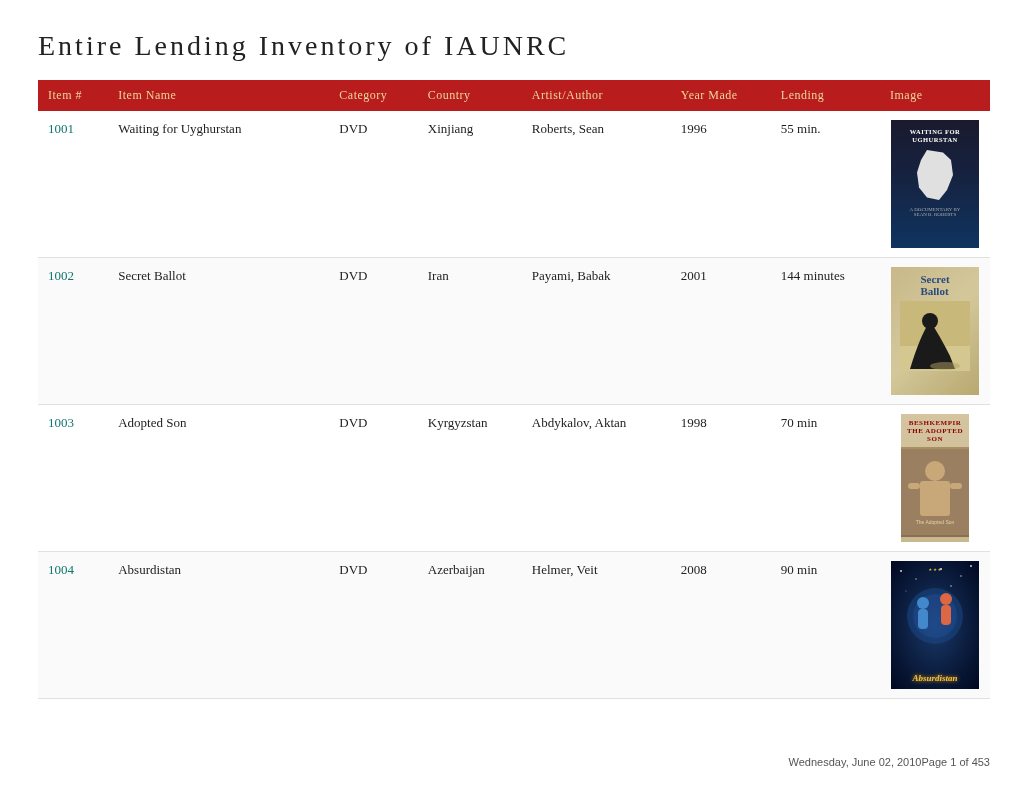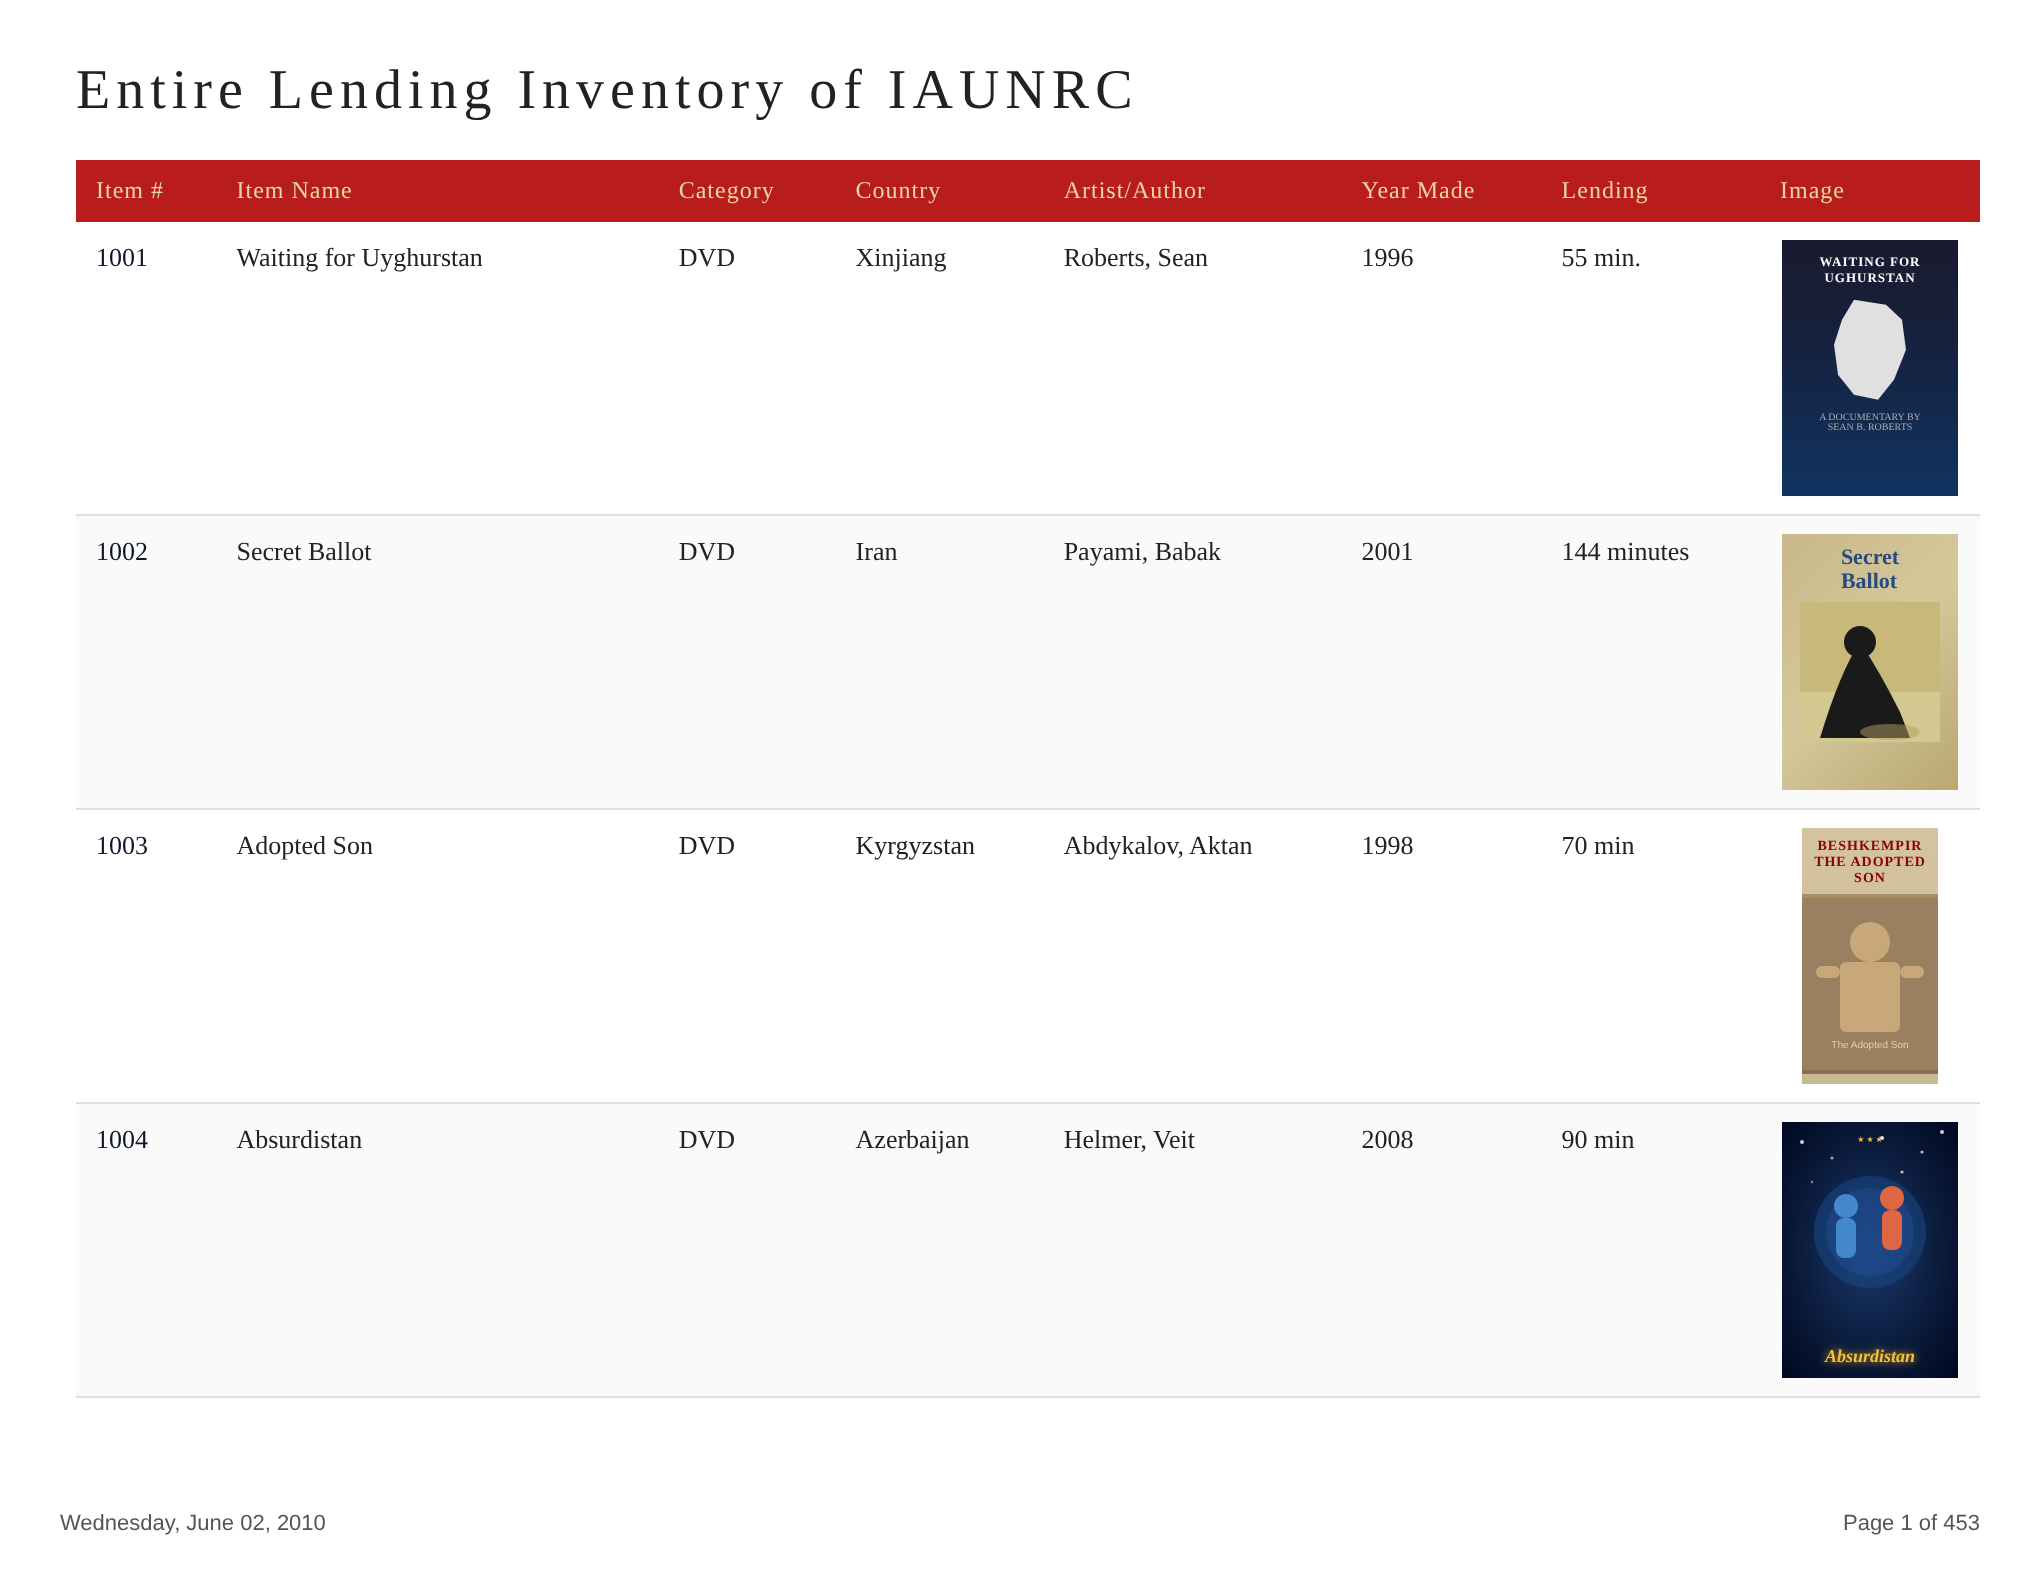--- a/index.html
+++ b/index.html
@@ -49,21 +49,21 @@
       vertical-align: top;
     }
 
     tbody td {
       padding: 10px 10px;
       font-size: 13px;
       color: #222;
     }
 
     .item-number {
-      color: #0f172a;
+      color: #0f766e;
       min-width: 50px;
     }
 
     .item-name {
       min-width: 170px;
     }
 
     .category {
       min-width: 60px;
     }
@@ -226,21 +226,21 @@
       z-index: 2;
       text-shadow: 0 0 4px #f0a000;
     }
 
     .footer {
       position: absolute;
       bottom: 20px;
       left: 30px;
       right: 30px;
       display: flex;
-      justify-content: space-between;
+      justify-content: flex-end;
       font-size: 11px;
       color: #555;
       font-family: Arial, sans-serif;
     }
 
     tbody tr:nth-child(odd) {
       background: #fff;
     }
 
     tbody tr:nth-child(even) {

